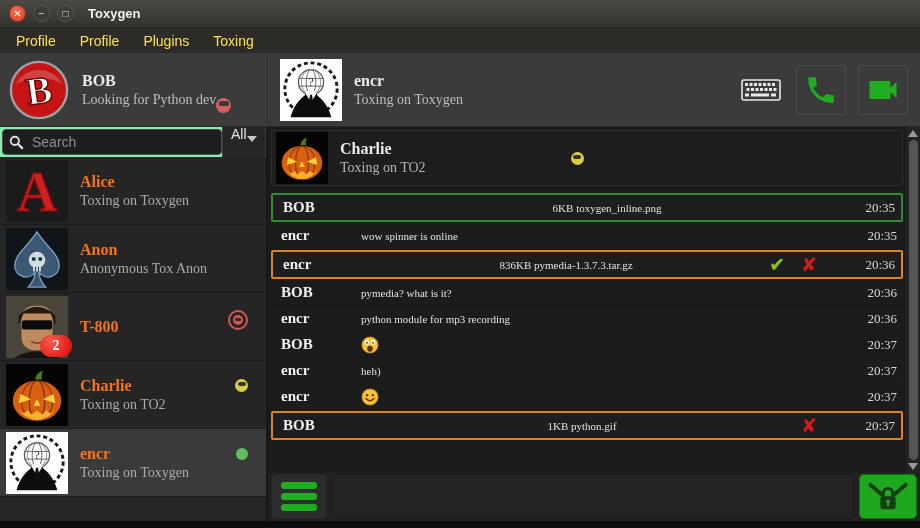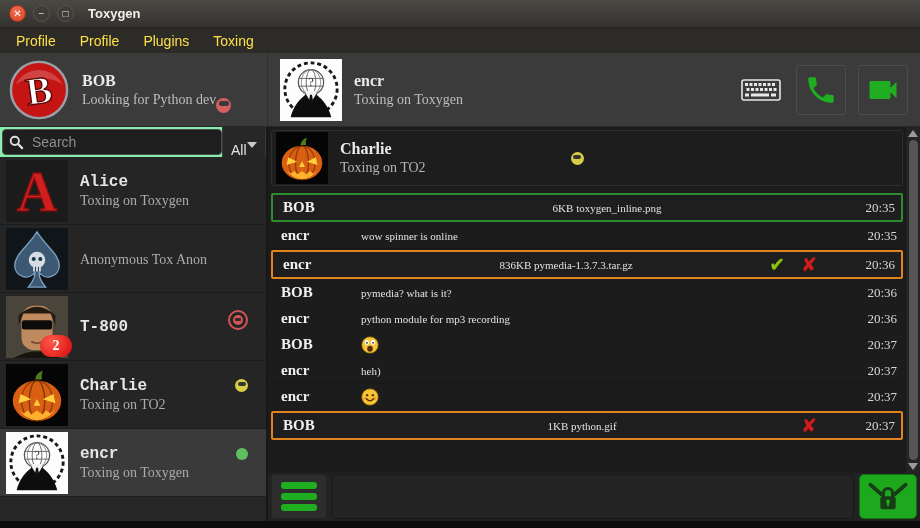--- a/index.html
+++ b/index.html
@@ -36,29 +36,29 @@
   .main{flex:1;display:flex;min-height:0;}
   .sidebar{width:268px;flex:0 0 268px;background:#272727;display:flex;flex-direction:column;
     border-right:2px solid #171717;}
   .filter-row{height:30px;flex:0 0 30px;display:flex;align-items:center;background:#86efac;padding:2px 2px;}
   .search-box{flex:1;height:26px;background:#1e1e1e;border:1px solid #4e4e4e;border-radius:4px;
     display:flex;align-items:center;padding:0 6px;gap:6px;}
   .search-box input{flex:1;background:transparent;border:none;outline:none;color:#ddd;
     font-size:14px;font-family:"Liberation Sans",sans-serif;min-width:0;}
   .search-box input::placeholder{color:#8f8f8f;}
   .dropdown{width:92px;height:26px;background:#262626;border:1px solid #3a3a3a;border-radius:2px;
-    display:flex;align-items:flex-start;padding:16px 8px;color:#e4e4e4;font-size:14px;}
+    display:flex;align-items:flex-end;padding:16px 8px;color:#e4e4e4;font-size:14px;}
   .caret{margin-left:auto;width:0;height:0;border-left:5px solid transparent;border-right:5px solid transparent;
     border-top:6px solid #c9c9c9;}
   .contact-list{flex:1;overflow:hidden;background:#262626;}
   .contact{height:68px;display:flex;align-items:center;padding:3px 6px 3px 6px;background:#252525;
     border-bottom:1px solid #1d1d1d;position:relative;}
   .contact.selected{background:#3a3a3a;}
   .c-info{margin-left:12px;flex:1;min-width:0;font-family:"Liberation Serif",serif;}
-  .c-name{font-size:16px;font-weight:bold;color:#e5e5e5;font-family:Liberation Mono, monospace;}
+  .c-name{font-size:16px;font-weight:bold;color:#f97316;}
   .c-status{font-size:14px;color:#ababab;margin-top:2px;white-space:nowrap;overflow:hidden;}
   .c-right{margin-left:auto;margin-right:12px;align-self:flex-start;margin-top:14px;}
   .badge{position:absolute;left:40px;top:42px;min-width:32px;height:22px;border-radius:11px;
     background:radial-gradient(circle at 35% 30%,#ff5a4a,#d40808);color:#fff;font-family:"Liberation Serif",serif;
     font-weight:bold;font-size:14px;display:flex;align-items:center;justify-content:center;}
   
   .st{display:inline-block;position:relative;}
   .st-busy{width:15px;height:15px;border-radius:50%;background:#d35f5f;}
   .st-busy::after{content:"";position:absolute;left:2.5px;top:3px;width:10px;height:4.5px;background:#3a3a3a;border-radius:2px;}
   .st-away{width:13px;height:13px;border-radius:50%;background:#d9cd45;}
@@ -245,20 +245,21 @@
   <path d="M32 4 C22 20 9 27 9 39 a11.5 11.5 0 0 0 21 6.5 c0 6 -2.5 10.5 -7 15.5 h18 c-4.5 -5 -7 -9.5 -7 -15.5 A11.5 11.5 0 0 0 55 39 C55 27 42 20 32 4 Z" fill="#3c5872" stroke="#7aa0c4" stroke-width="1.4"></path>
   <circle cx="32" cy="33" r="8.5" fill="#d6dbe1"></circle>
   <circle cx="28.6" cy="32" r="2.1" fill="#123a48"></circle>
   <circle cx="35.4" cy="32" r="2.1" fill="#123a48"></circle>
   <rect x="28" y="40" width="8" height="5" rx="1" fill="#d6dbe1"></rect>
   <line x1="30.5" y1="40" x2="30.5" y2="45" stroke="#123a48" stroke-width="1"></line>
   <line x1="33.5" y1="40" x2="33.5" y2="45" stroke="#123a48" stroke-width="1"></line>
 </svg>
             </div>
     <div class="c-info">
+      <div class="c-name">Anon</div>
       <div class="c-status">Anonymous Tox Anon</div>
     </div>
     <div class="c-right"></div>
 
   </div>
           <div class="contact">
     <div class="avatar">
               <svg viewBox="0 0 64 64">
   <rect width="64" height="64" fill="#49453a"></rect>
   <rect x="16" y="10" width="32" height="46" rx="13" fill="#c08a5f"></rect>

